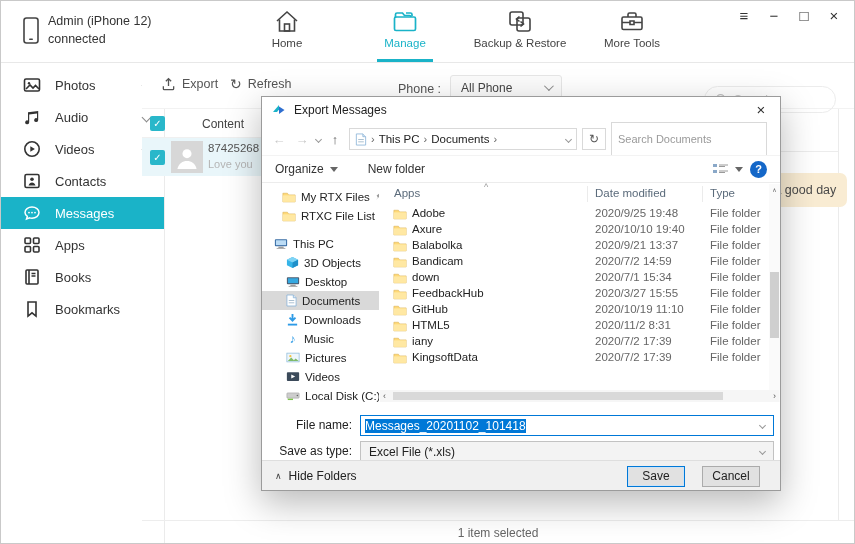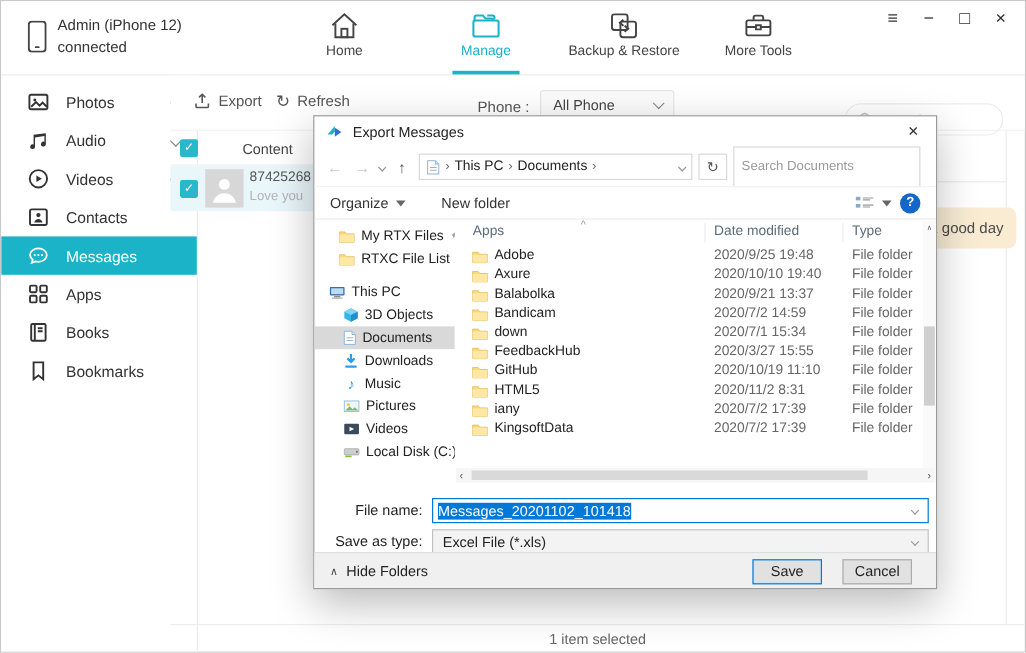--- a/index.html
+++ b/index.html
@@ -375,20 +375,29 @@
           <span>This PC</span>
         </div>
         <div class="ti">
           <svg width="13" height="13" viewBox="0 0 14 14">
               <path d="M7 1l6 3v6l-6 3-6-3V4z" fill="#35b4e8"></path>
               <path d="M7 1l6 3-6 3L1 4z" fill="#7fd4f5"></path>
               <path d="M7 7v6l6-3V4z" fill="#1f8fc9"></path>
             </svg>
           <span>3D Objects</span>
         </div>
+        <div class="ti">
+          <svg width="14" height="12" viewBox="0 0 16 13">
+              <rect x="1" y="1" width="14" height="8" rx="1" fill="#4a5d73"></rect>
+              <rect x="2.2" y="2.2" width="11.6" height="5.6" fill="#35a8e0"></rect>
+              <rect x="5" y="9.6" width="6" height="1.3" fill="#8a8a8a"></rect>
+              <rect x="3" y="11" width="10" height="1.2" fill="#b0b0b0"></rect>
+            </svg>
+          <span>Desktop</span>
+        </div>
         <div class="ti sel">
           <svg width="11" height="13" viewBox="0 0 12 14">
               <path d="M1 1h7l3 3v9H1z" fill="#fff" stroke="#8cb4d8" stroke-width=".9"></path>
               <path d="M8 1v3h3" fill="#dce9f5" stroke="#8cb4d8" stroke-width=".9"></path>
               <path d="M3 7h6M3 9.5h6" stroke="#9ab4c8" stroke-width=".9"></path>
             </svg>
           <span>Documents</span>
         </div>
         <div class="ti">
           <svg width="13" height="13" viewBox="0 0 14 14" fill="none" stroke="#2e9be6" stroke-width="2">

